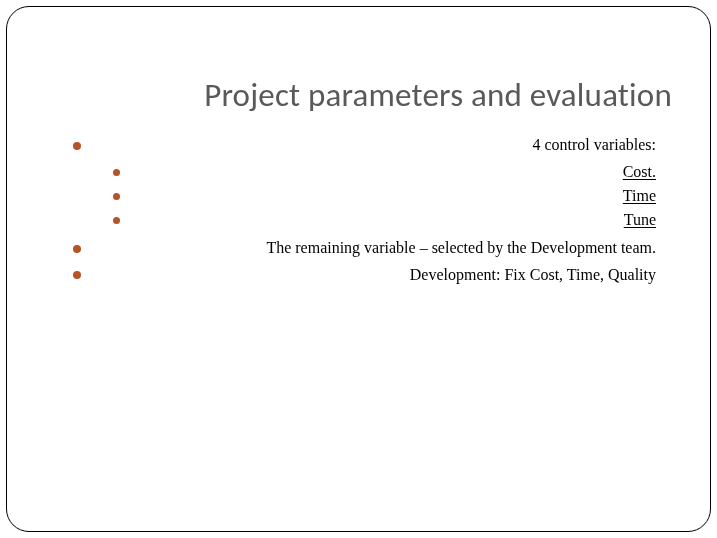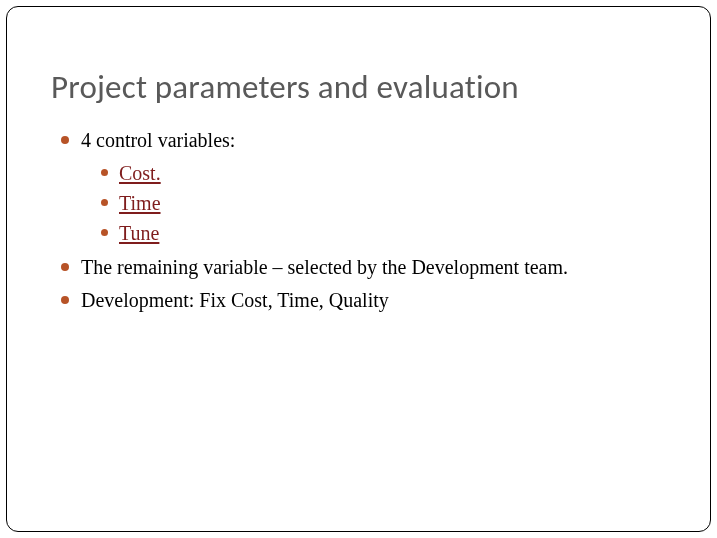--- a/index.html
+++ b/index.html
@@ -11,37 +11,38 @@
     overflow: hidden;
   }
   .slide-frame {
     box-sizing: border-box;
     position: absolute;
     top: 6px;
     left: 6px;
     right: 6px;
     bottom: 6px;
     border: 1.5px solid #000000;
-    border-radius: 12px;
-    padding: 30px 38px 30px 38px;
+    border-radius: 23px;
+    padding: 38px 38px 30px 38px;
+    text-align: right;
   }
   .title {
     font-family: Calibri, "Segoe UI", Arial, sans-serif;
     font-size: 33px;
     font-weight: 400;
     color: #595959;
     margin: 30px 0 18px 6px;
     letter-spacing: 0.2px;
   }
   ul.top-list {
     list-style: none;
-    margin: 4px;
+    margin: 16px;
     padding: 0 0 0 12px;
     font-family: "Times New Roman", Georgia, serif;
-    font-size: 20px;
+    font-size: 16px;
     color: #000000;
     line-height: 1.55;
   }
   ul.top-list > li {
     position: relative;
     padding-left: 20px;
     margin-bottom: 2px;
   }
   ul.top-list > li::before {
     content: "";
@@ -67,21 +68,21 @@
     content: "";
     position: absolute;
     left: 0;
     top: 0.55em;
     width: 7px;
     height: 7px;
     border-radius: 50%;
     background: #b75327;
   }
   .sub-link {
-    color: #7f1d1d;
+    color: #000000;
     text-decoration: underline;
     text-underline-offset: 2px;
   }
   .continuation {
     display: block;
     padding-left: 0;
   }
   .tune-line {
     display: block;
     padding-left: 158px;

